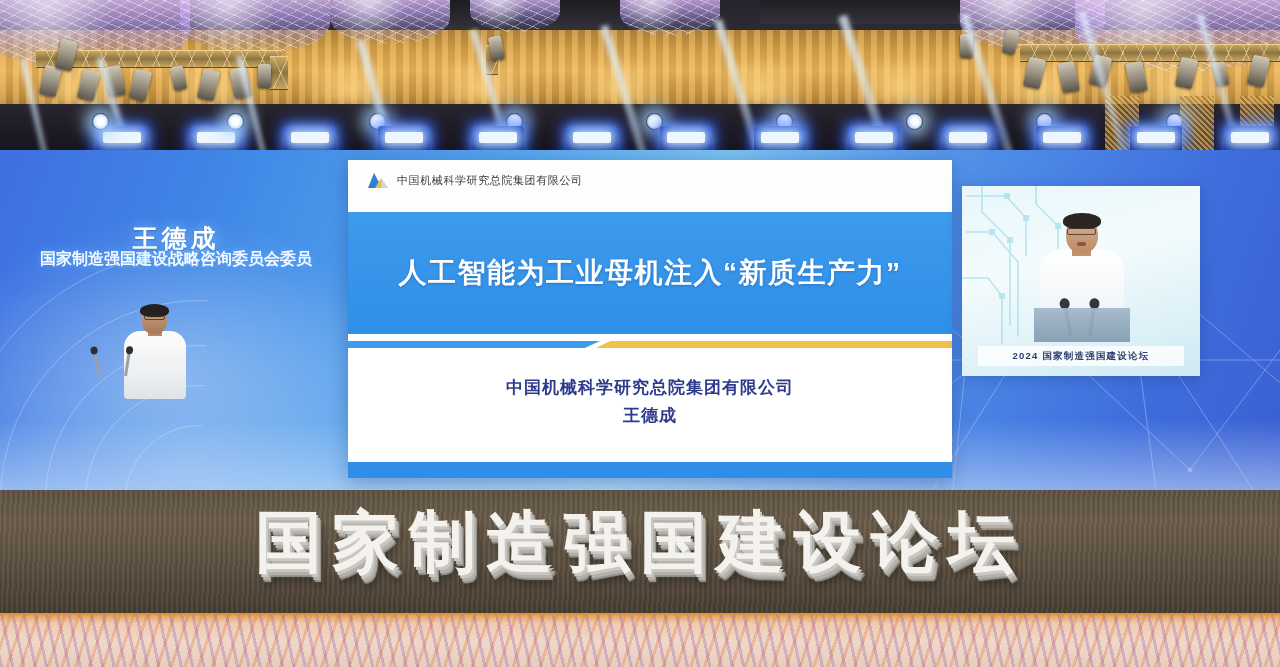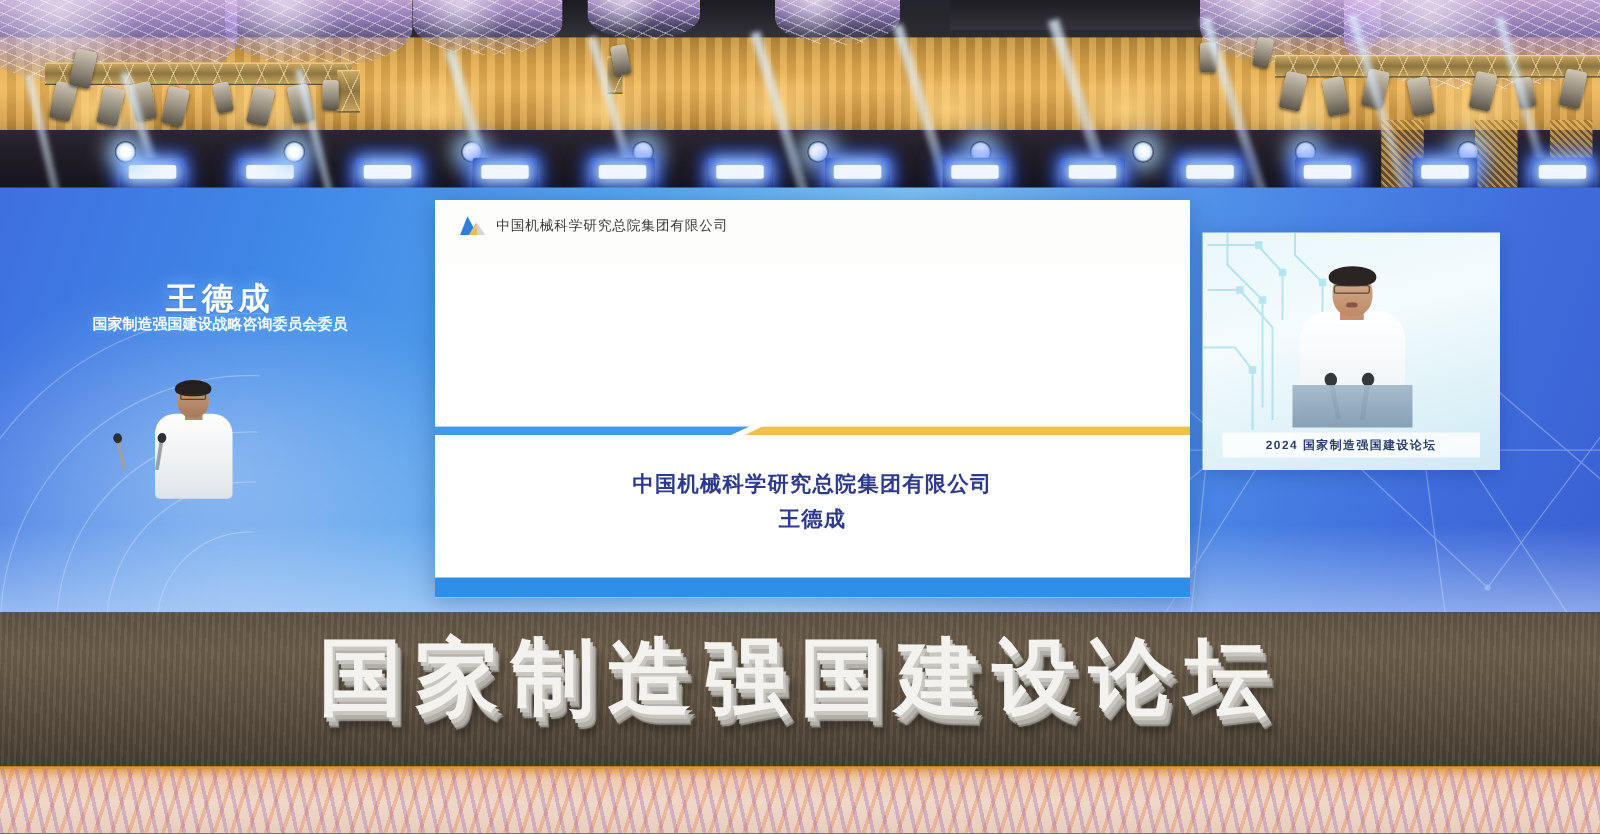--- a/index.html
+++ b/index.html
@@ -120,21 +120,21 @@
     background:linear-gradient(180deg, rgba(255,255,255,0), rgba(205,225,250,.55)); }
 
   
   .speaker-name {
     position:absolute; left:16px; top:222px; width:320px; text-align:center;
     color:#ffffff; font-size:25px; font-weight:700; letter-spacing:4px;
     text-shadow:0 0 12px rgba(120,190,255,.95), 0 1px 2px rgba(20,60,140,.6);
   }
   .speaker-titles {
     position:absolute; left:8px; top:252px; width:336px; text-align:center;
-    color:#f2f9ff; font-size:12px; line-height:14px; font-weight:700;
+    color:#f2f9ff; font-size:16px; line-height:14px; font-weight:700;
     text-shadow:0 0 7px rgba(90,170,255,.9);
   }
   
   .person { position:absolute; left:124px; top:306px; width:62px; height:92px; }
   .p-head { position:absolute; left:18px; top:0; width:25px; height:28px; border-radius:48% 48% 44% 44%;
     background:linear-gradient(180deg,#caa583,#a8785a); }
   .p-hair { position:absolute; left:16px; top:-2px; width:29px; height:13px; border-radius:50% 50% 40% 40%;
     background:#23201f; }
   .p-glass{ position:absolute; left:20px; top:9px; width:21px; height:5px;
     border:1px solid rgba(50,40,35,.75); border-radius:2px; }
@@ -390,20 +390,23 @@
         <span class="logo-mark">
           <svg viewBox="0 0 22 17" width="22" height="17">
             <polygon points="6,1 14,16 0,16" fill="#2f7fd6"></polygon>
             <polygon points="13,6 20,16 7,16" fill="#e9bd5c"></polygon>
             <polygon points="13,6 20,16 14,16" fill="#cfd6de"></polygon>
           </svg>
         </span>
         <span class="logo-txt">中国机械科学研究总院集团有限公司</span>
       </div>
     </div>
+    <div class="slide-band">
+      <div class="slide-title">人工智能为工业母机注入“新质生产力”</div>
+    </div>
     <div class="divider">
       <div class="div-blue"></div>
       <div class="div-gold"></div>
     </div>
     <div class="slide-sub">
       <div>中国机械科学研究总院集团有限公司</div>
       <div>王德成</div>
     </div>
     <div class="slide-foot"></div>
   </div>

